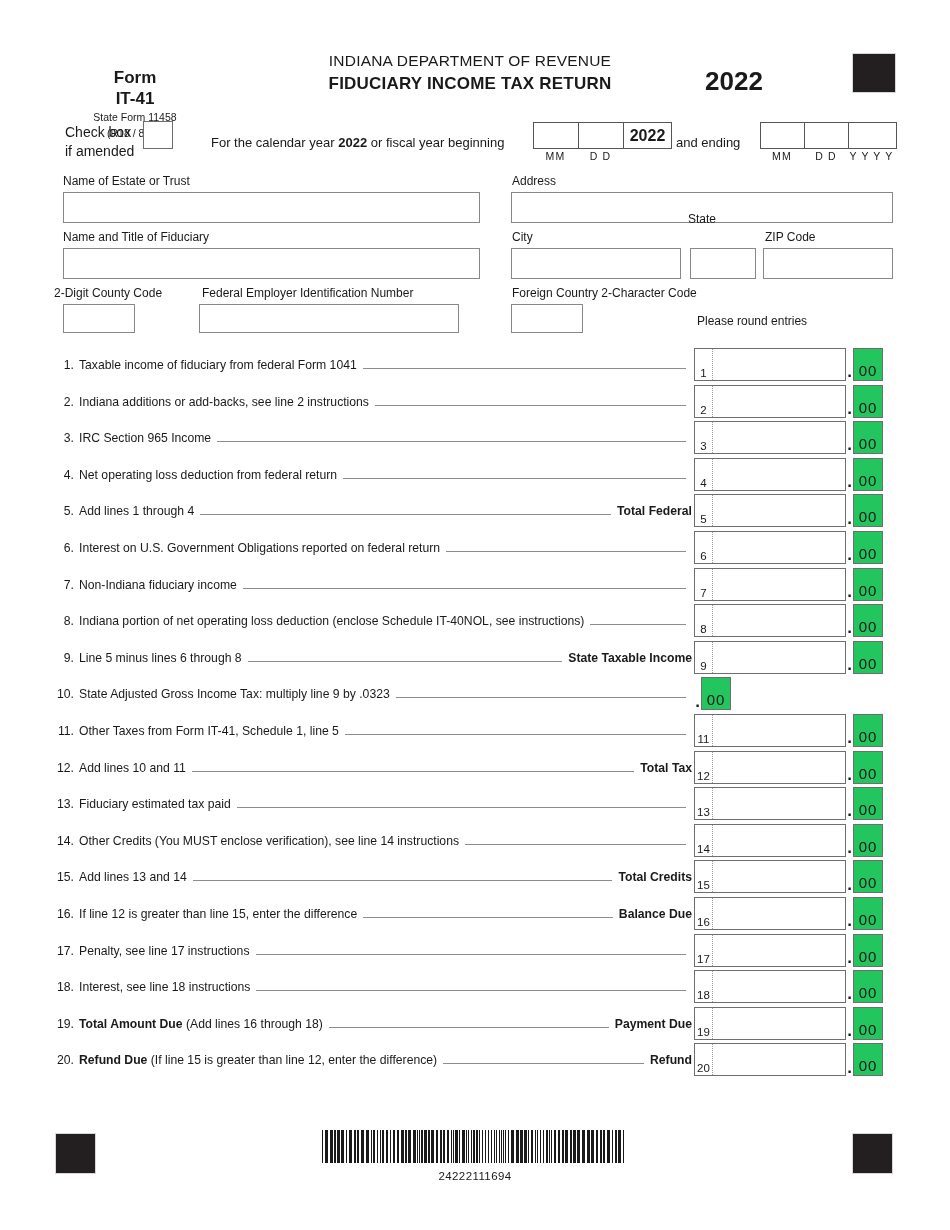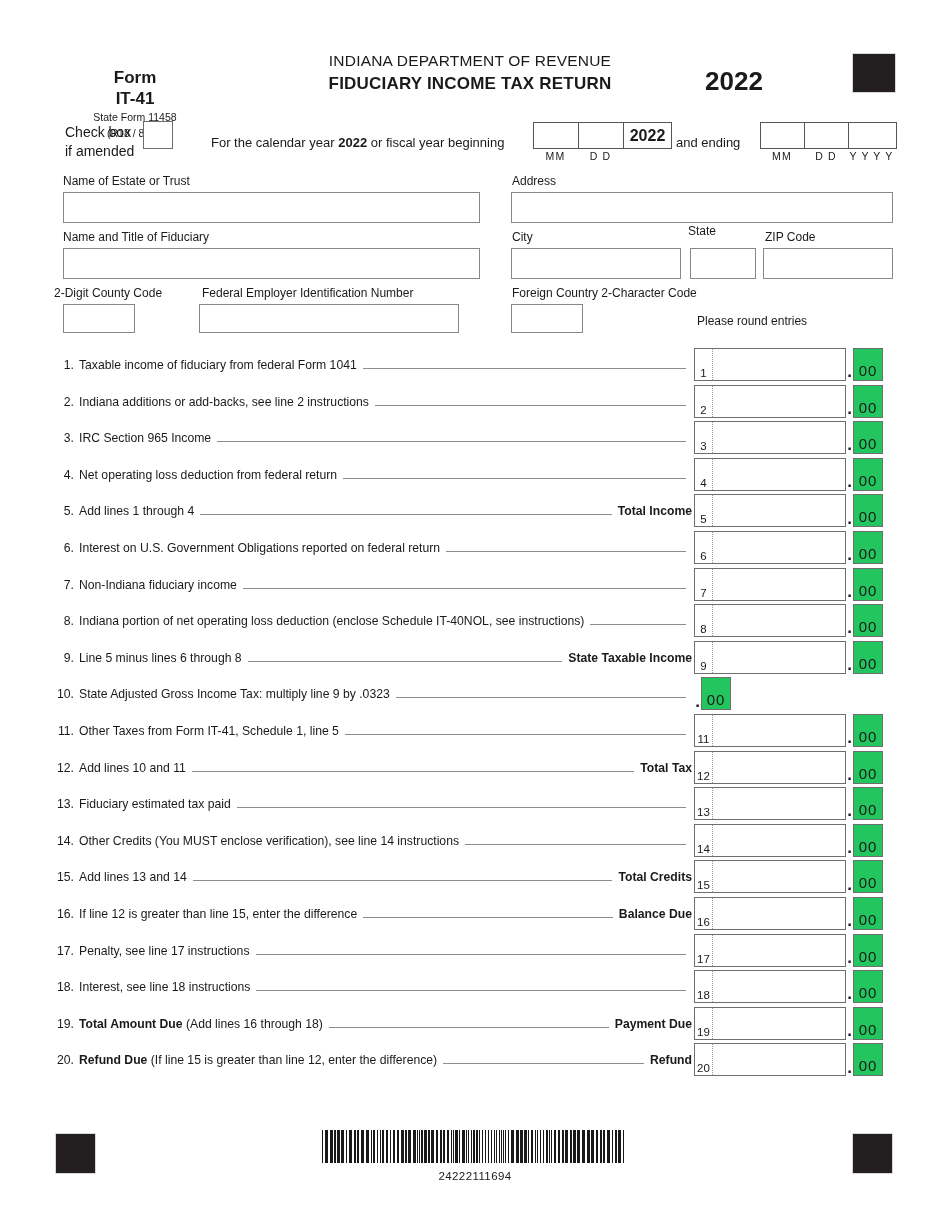--- a/index.html
+++ b/index.html
@@ -150,21 +150,21 @@
 
   <div class="fld-lbl" style="left:202px; top:286px;">Federal Employer Identification Number</div>
   <div class="fld-box" style="left:199px; top:304px; width:260px; height:29px;"></div>
 
   <div class="fld-lbl" style="left:512px; top:174px;">Address</div>
   <div class="fld-box" style="left:511px; top:192px; width:382px; height:31px;"></div>
 
   <div class="fld-lbl" style="left:512px; top:230px;">City</div>
   <div class="fld-box" style="left:511px; top:248px; width:170px; height:31px;"></div>
 
-  <div class="fld-lbl" style="left:688px; top:224px;">State</div>
+  <div class="fld-lbl" style="left:688px; top:212px;">State</div>
   <div class="fld-box" style="left:690px; top:248px; width:66px; height:31px;"></div>
 
   <div class="fld-lbl" style="left:765px; top:230px;">ZIP Code</div>
   <div class="fld-box" style="left:763px; top:248px; width:130px; height:31px;"></div>
 
   <div class="fld-lbl" style="left:512px; top:286px;">Foreign Country 2-Character Code</div>
   <div class="fld-box" style="left:511px; top:304px; width:72px; height:29px;"></div>
 
   <div class="round-note">Please round entries</div>
 
@@ -218,21 +218,21 @@
           <div class="lnno">4</div>
           <div style="flex: 1 1 0%;"></div>
         </div>
         <div class="dot">.</div>
         <div class="cents">00</div>
       </div>
       <div class="li" style="top: 504.4px;">
         <span class="num">5.</span>
         <span class="txt">Add lines 1 through 4</span>
         <span class="lead"></span>
-        <span class="tag">Total Income</span>
+        <span class="tag">Total Federal</span>
       </div>
       <div class="amt" style="top: 494.4px;">
         <div class="mainbox">
           <div class="lnno">5</div>
           <div style="flex: 1 1 0%;"></div>
         </div>
         <div class="dot">.</div>
         <div class="cents">00</div>
       </div>
       <div class="li" style="top: 541px;">

